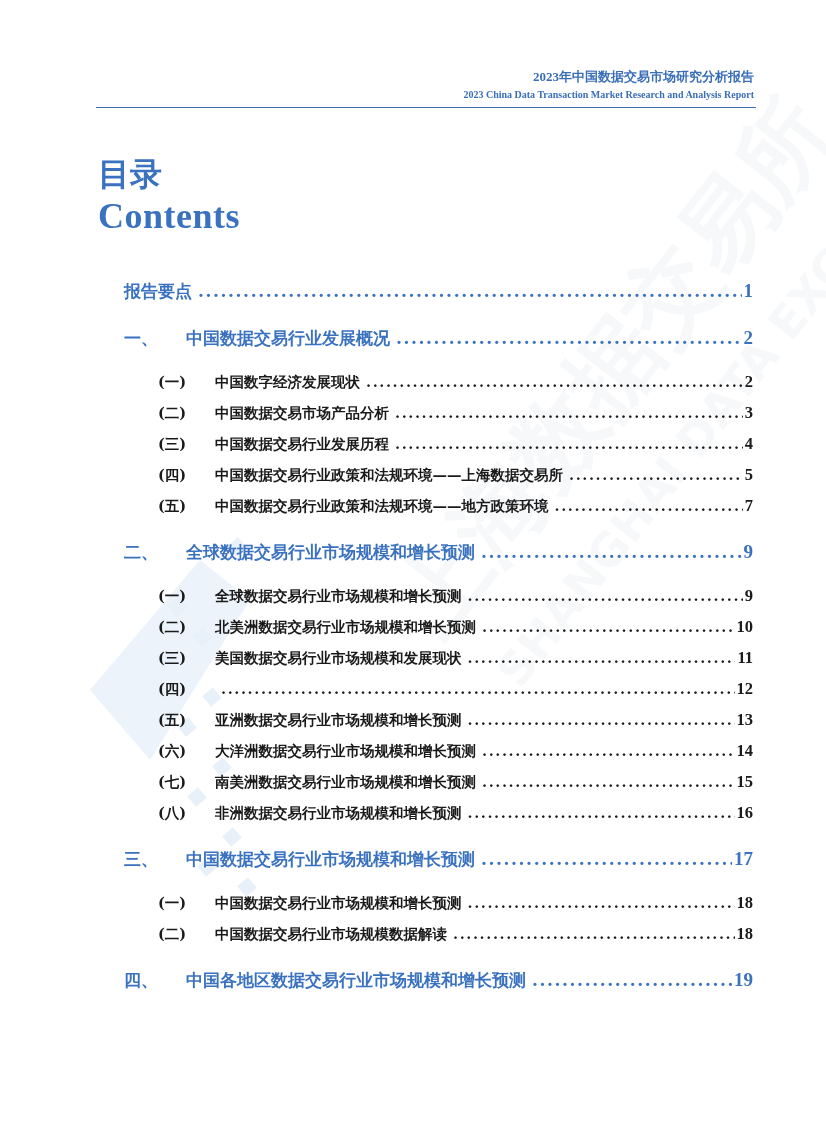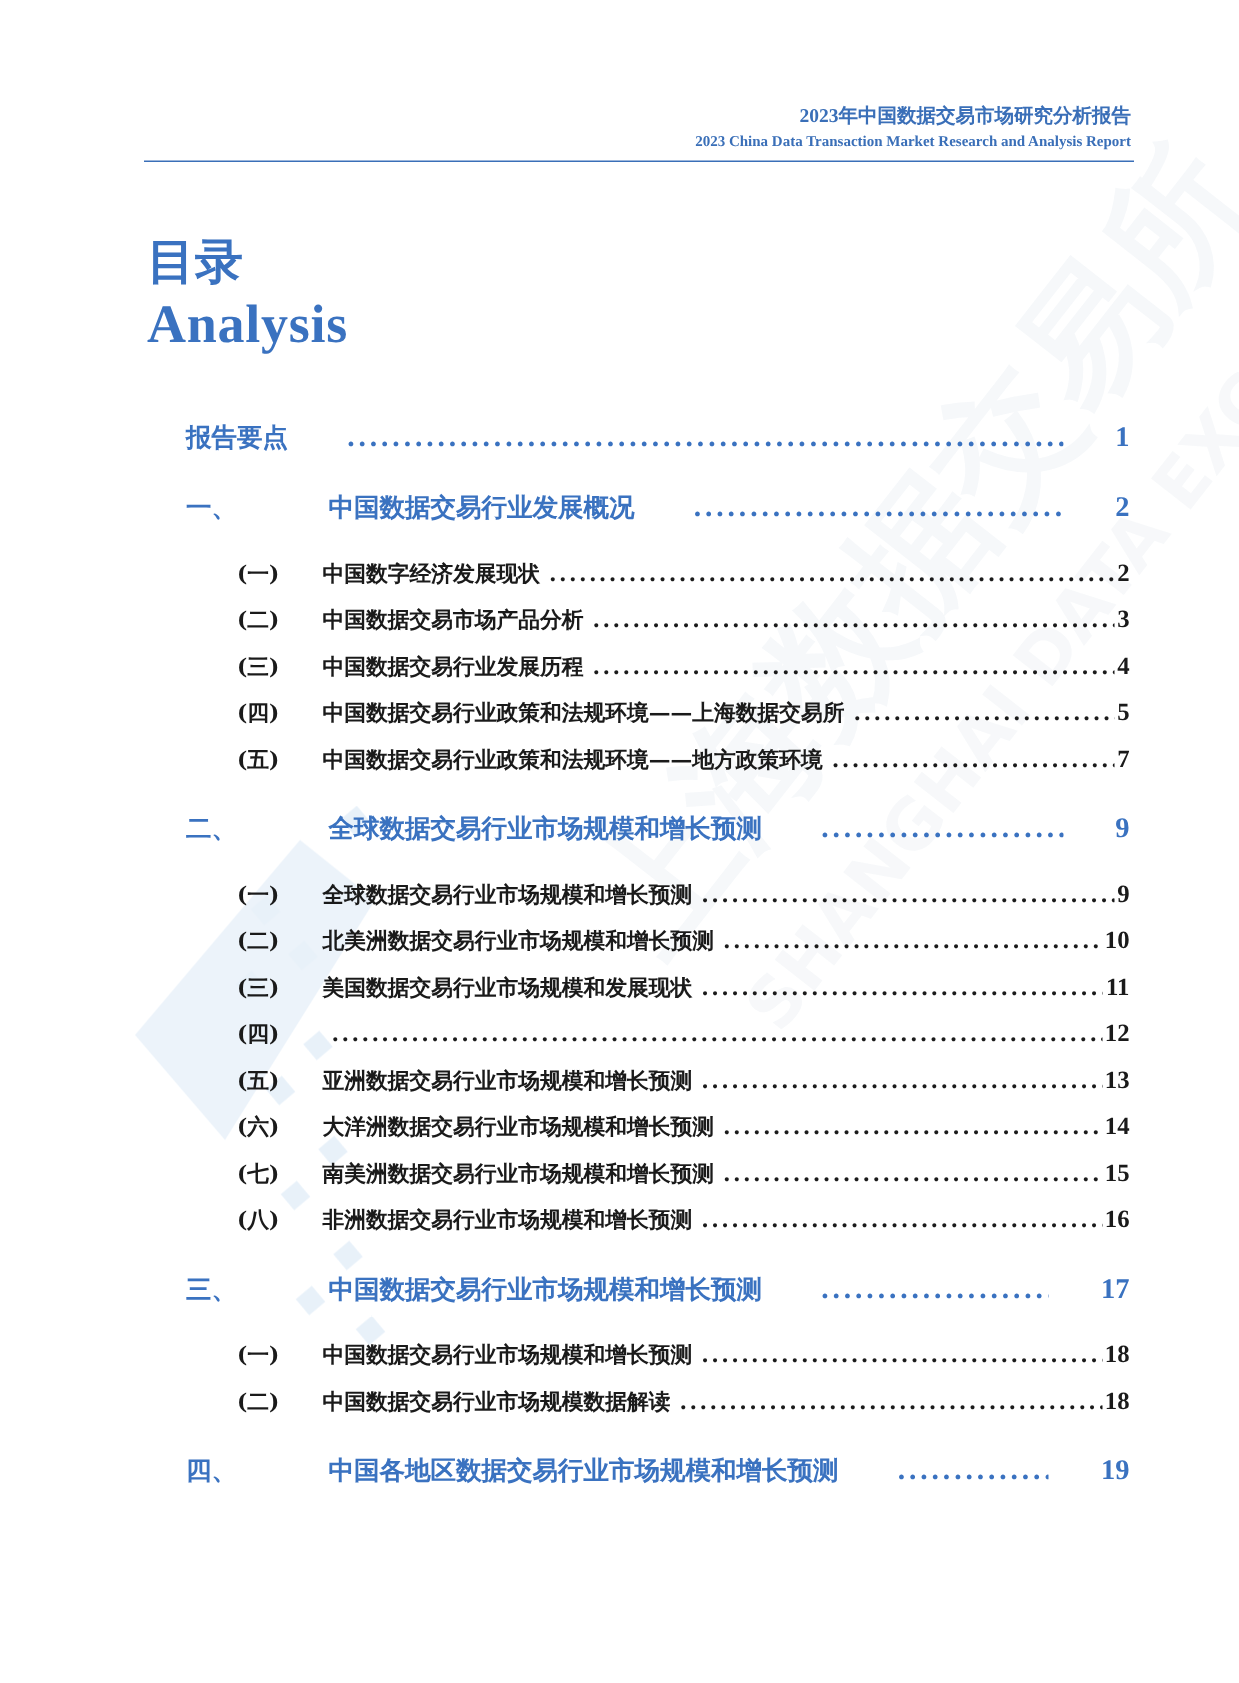--- a/index.html
+++ b/index.html
@@ -12,21 +12,21 @@
   .title .cn { font-size:32px; line-height:40px; font-family:"DejaVu Serif",serif; }
   .title .en { font-size:36px; line-height:44px; font-family:"Liberation Serif","DejaVu Serif",serif; letter-spacing:0.5px; }
   .watermark { position:absolute; left:0; top:0; width:826px; height:1122px; pointer-events:none; }
   .toc { position:absolute; left:0; top:0; width:826px; }
   .row { position:absolute; display:flex; align-items:baseline; white-space:nowrap; font-weight:bold; }
   .row .num { display:inline-block; }
   .row .lbl { display:inline-block; }
   .row .dots { flex:1; overflow:hidden; margin:0 2px 0 6px; letter-spacing:1.6px; }
   .row .dots::after { content:"................................................................................................................................................................................................"; }
   .row .pg { font-family:"Liberation Serif","DejaVu Serif",serif; }
-  .lvl1 { color:#3a72c0; font-size:17px; left:124px; right:73px;gap:33px; }
+  .lvl1 { color:#3a72c0; font-size:17px; left:124px; right:73px; }
   .lvl1 .num { width:62px; }
   .lvl1 .pg { font-size:19px; }
   .lvl2 { color:#1a1a1a; font-size:14.5px; left:158px; right:73px; }
   .lvl2 .num { width:57px; }
   .lvl2 .pg { font-size:16.5px; }
 </style>
 </head>
 <body>
 
 <svg class="watermark" viewBox="0 0 826 1122" xmlns="http://www.w3.org/2000/svg">
@@ -51,21 +51,21 @@
 </svg>
 
 <div class="header">
   <div class="cn">2023年中国数据交易市场研究分析报告</div>
   <div class="en">2023 China Data Transaction Market Research and Analysis Report</div>
 </div>
 <div class="header-rule"></div>
 
 <div class="title">
   <div class="cn">目录</div>
-  <div class="en">Analysis</div>
+  <div class="en">Contents</div>
 </div>
 
 <div class="toc">
   <div class="row lvl1 first" style="top:280px">
     <span class="lbl">报告要点</span>
       <span class="dots"></span>
       <span class="pg">1</span>
   </div>
   <div class="row lvl1" style="top:327px">
     <span class="num">一、</span>

